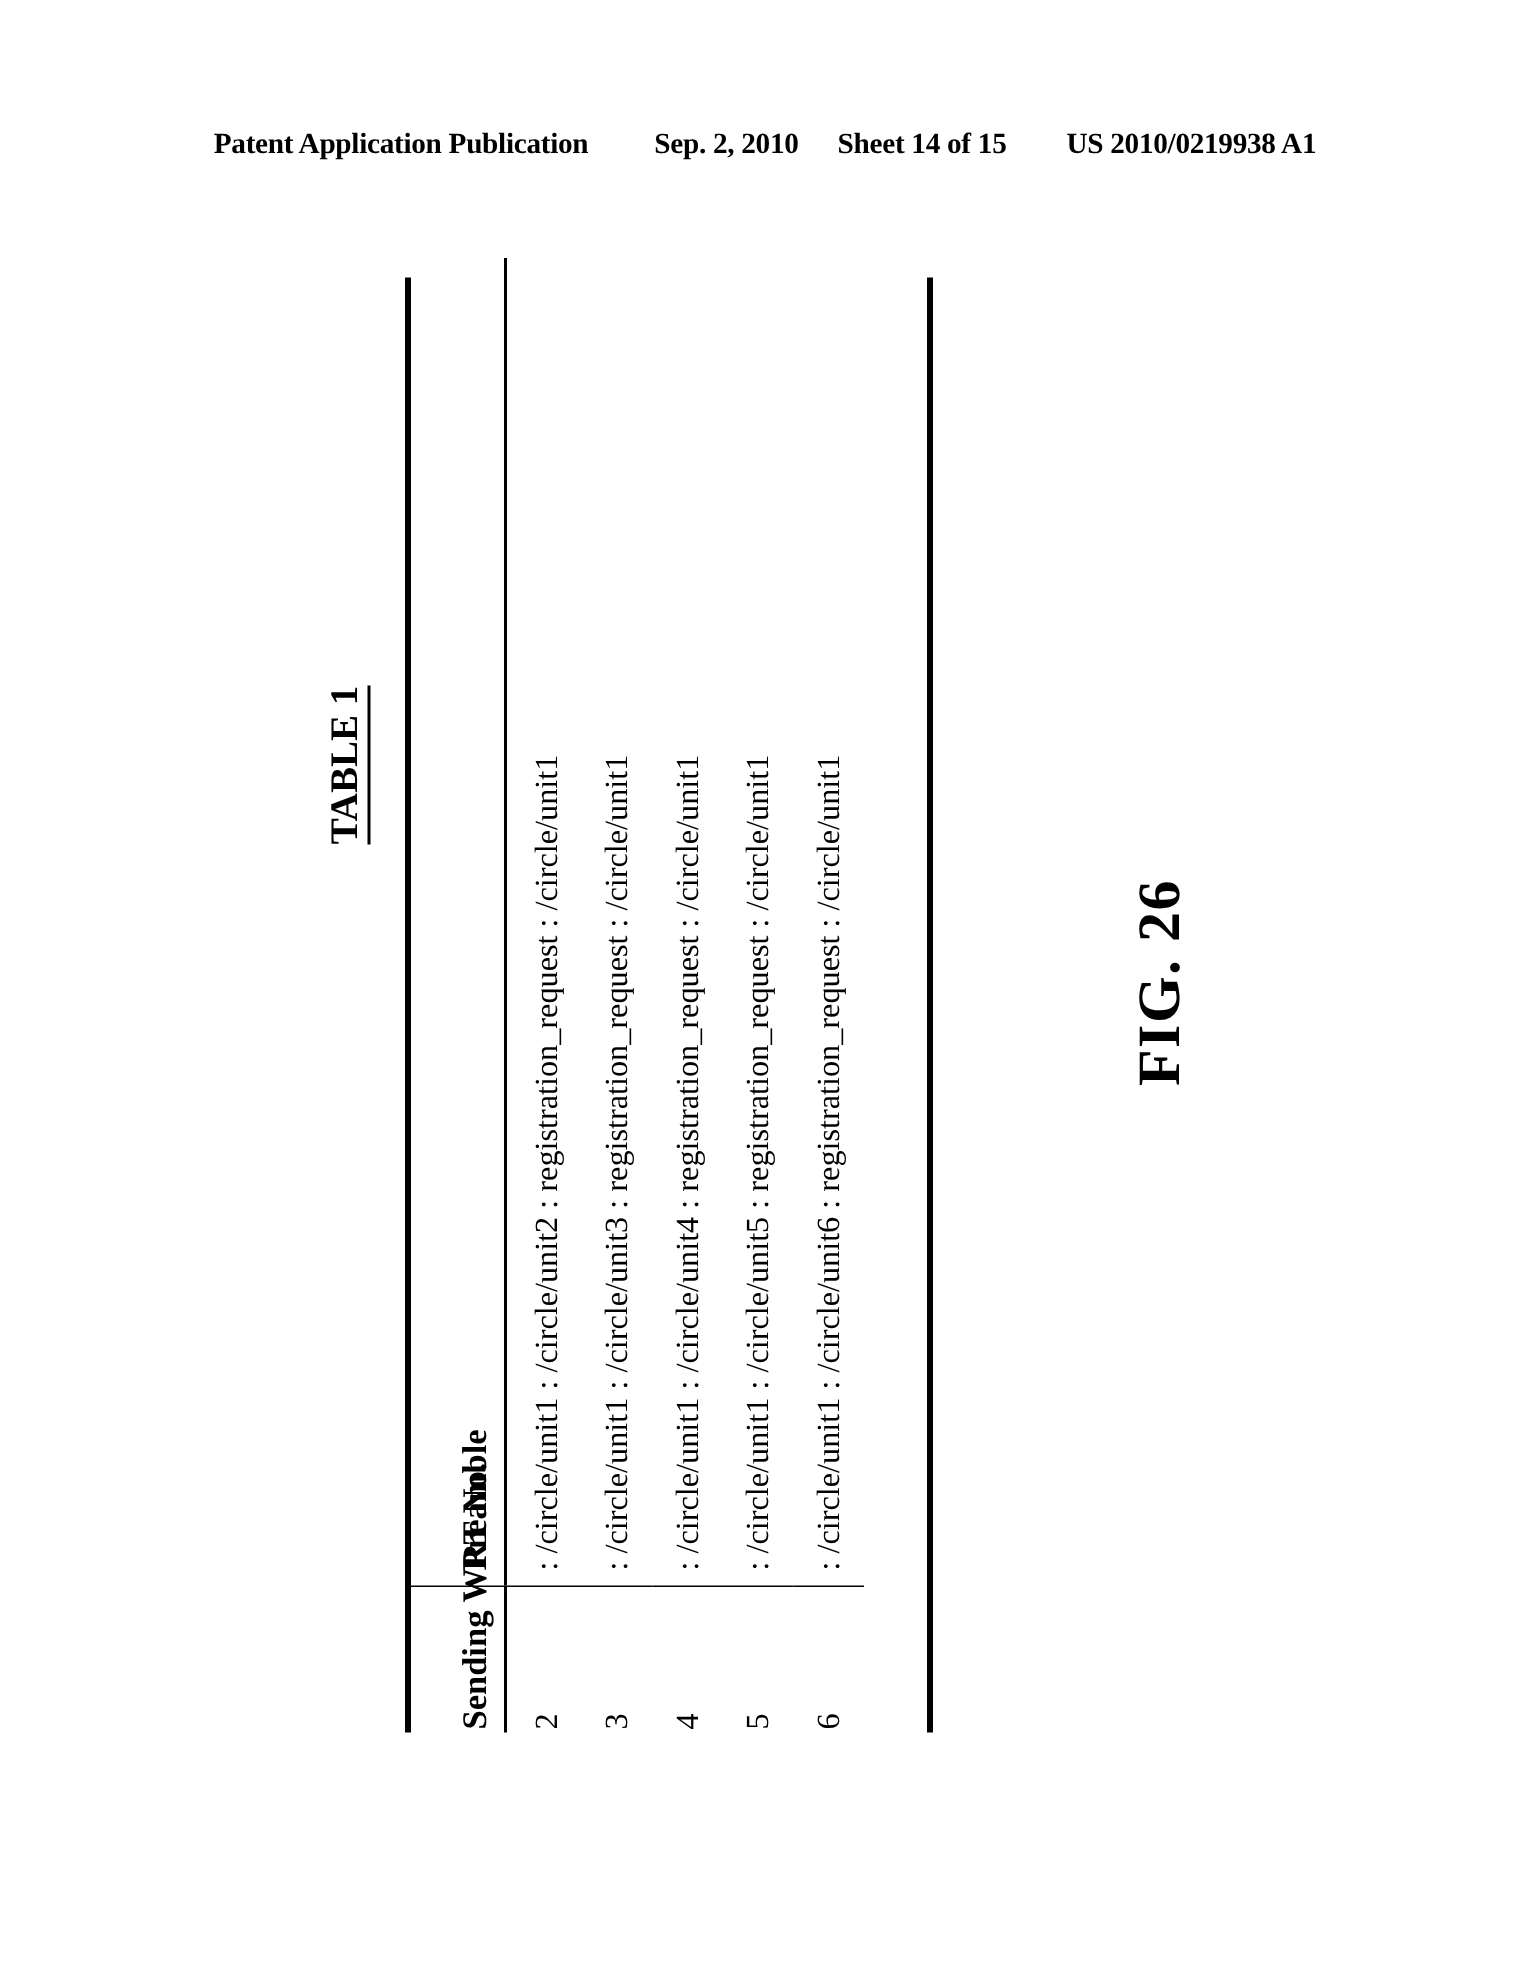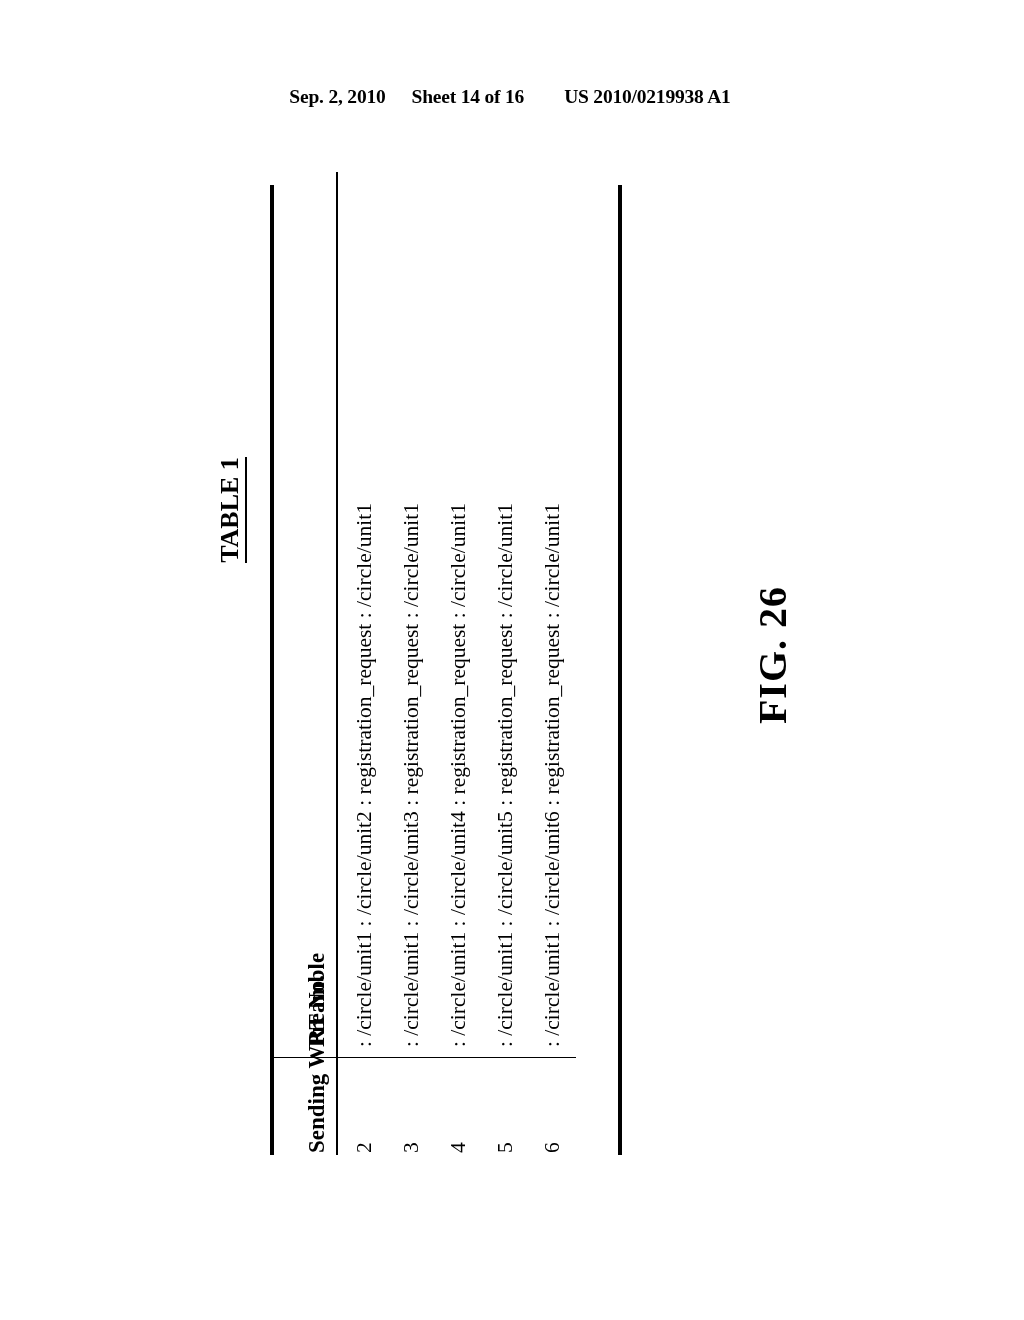--- a/index.html
+++ b/index.html
@@ -137,22 +137,23 @@
   
   #data-table th.col-pre,
   #data-table td.col-pre {
     border-left: 1.6px solid #000;
   }
 </style>
 </head>
 <body>
 
 <div class="page-header">
+  <span class="hdr-pub">Patent Application Publication</span>
   <span class="hdr-date">Sep. 2, 2010</span>
-  <span class="hdr-sheet">Sheet 14 of 16</span>
+  <span class="hdr-sheet">Sheet 14 of 15</span>
   <span class="hdr-patno">US 2010/0219938 A1</span>
 </div>
 
 <div id="figure-stage">
 
   <div class="rot" id="table-caption">
     <span class="cap-text">TABLE 1</span>
   </div>
 
   <div class="rot" id="fig-label">

